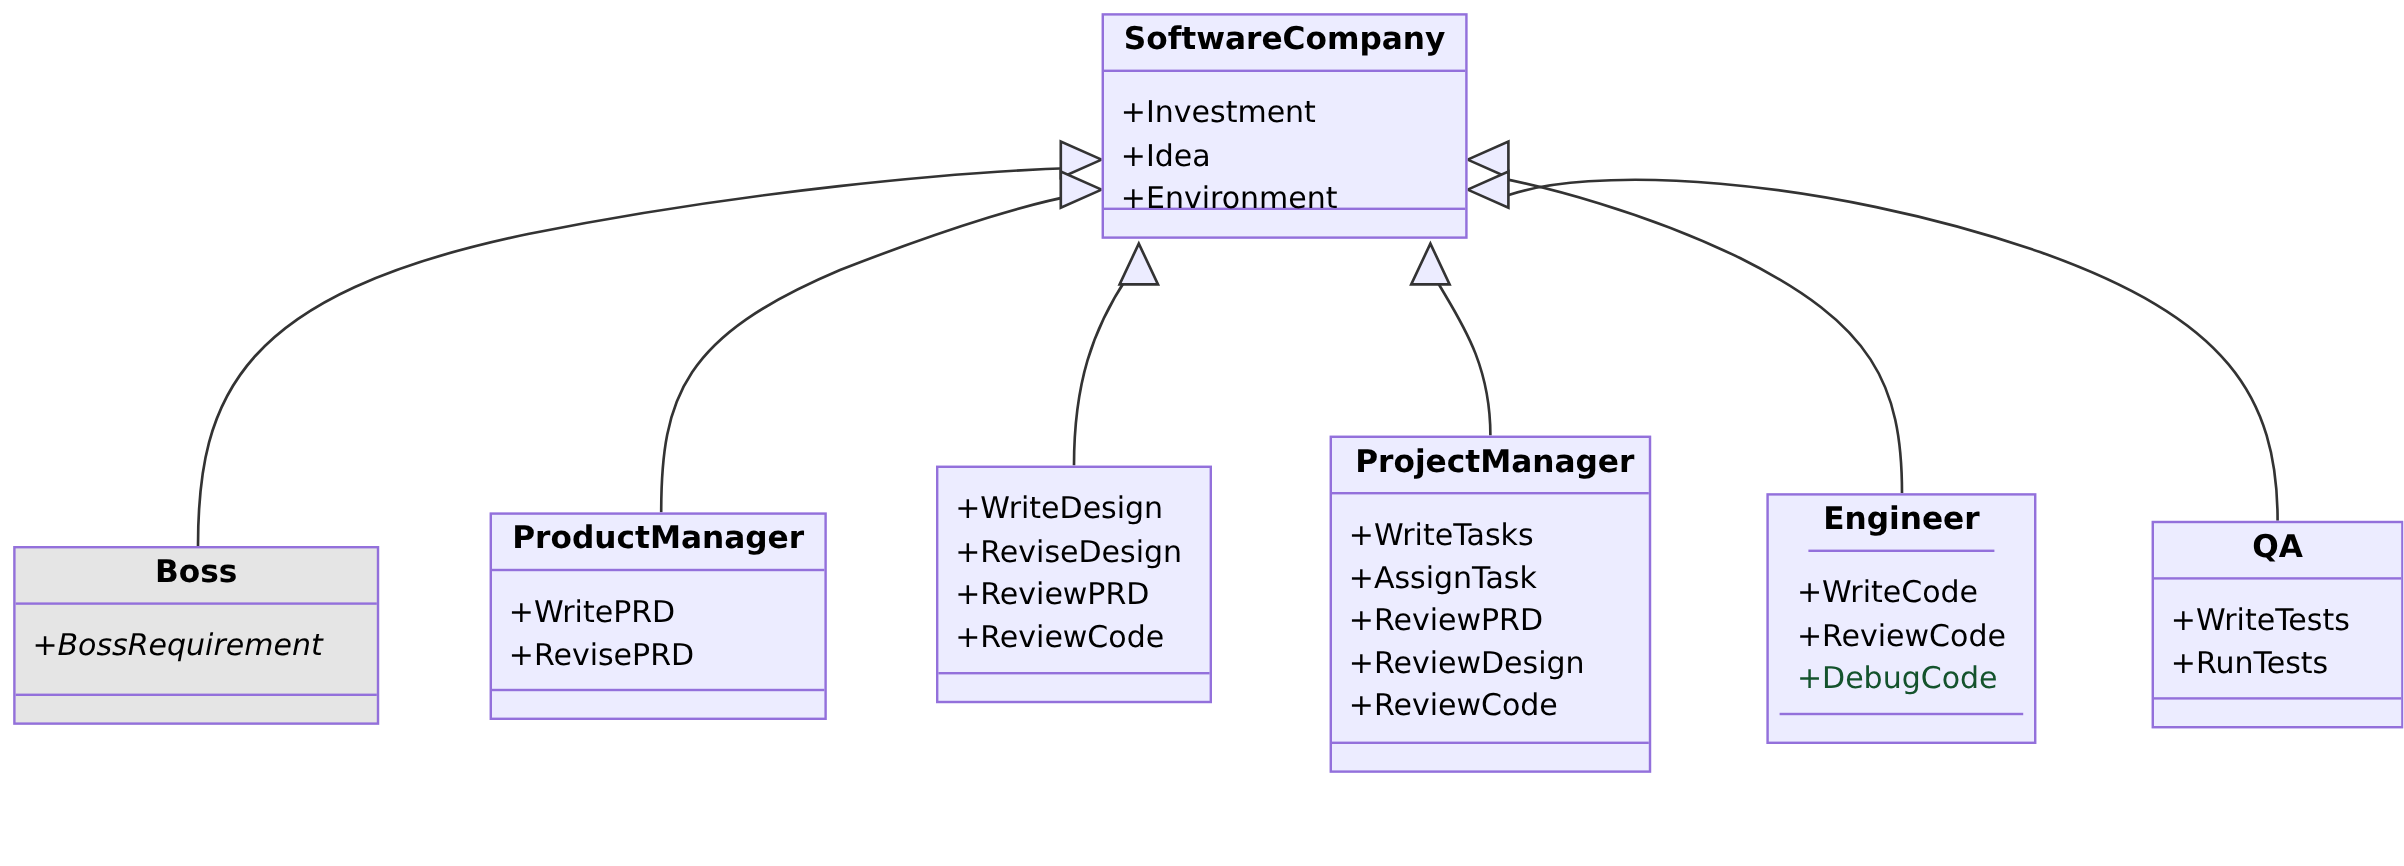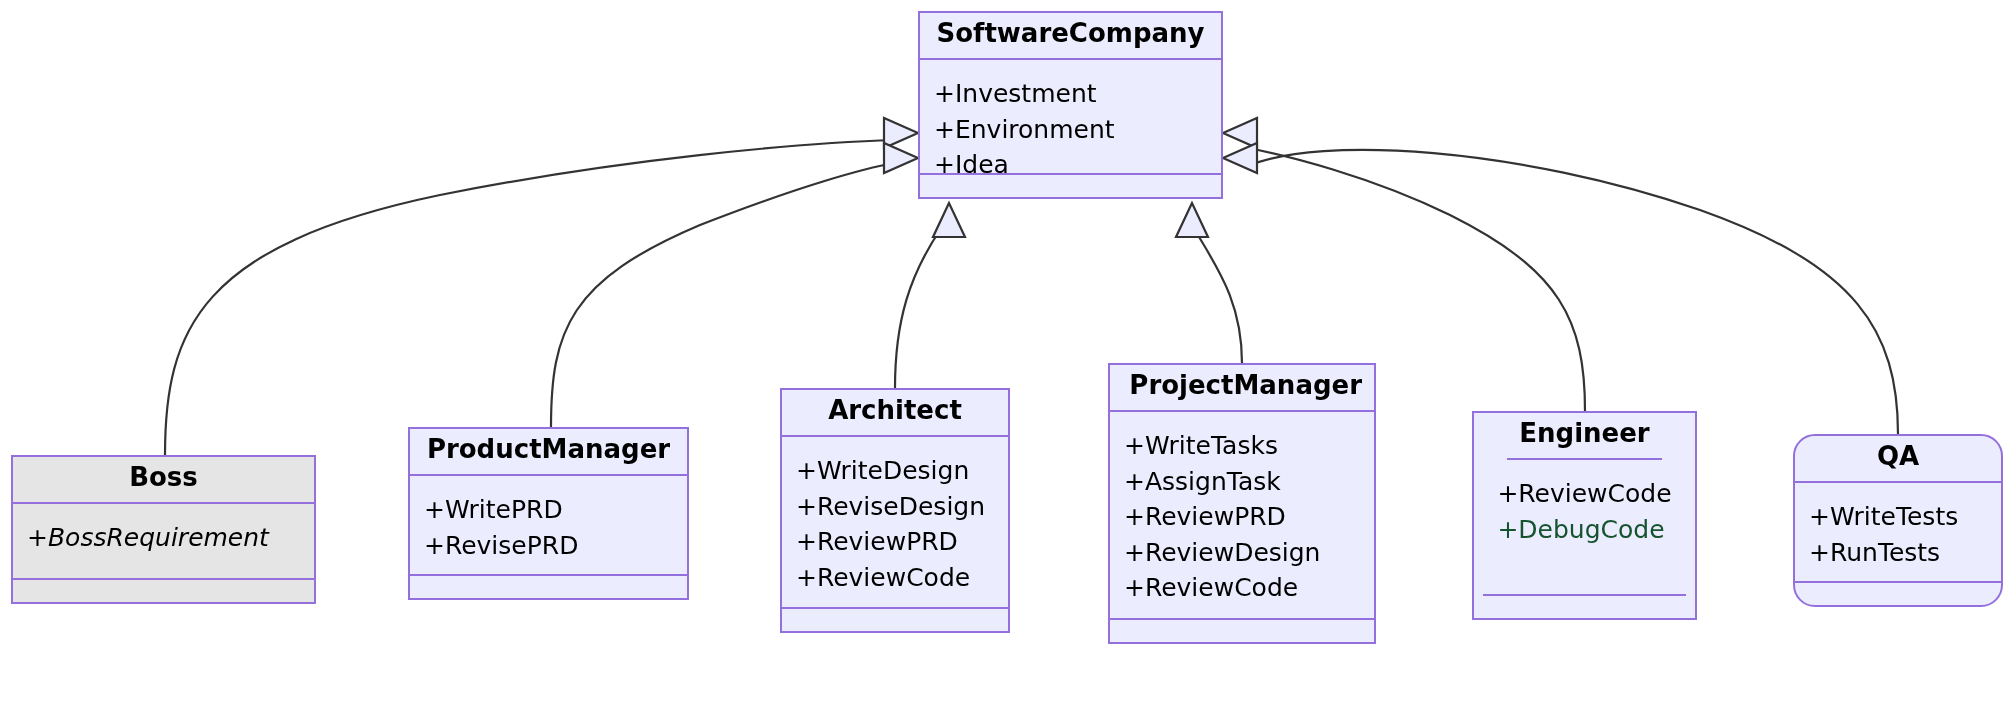--- a/index.html
+++ b/index.html
@@ -80,42 +80,41 @@
         <polygon points="1223,133 1257,118 1257,148" fill="#ECECFF" stroke="#333333" stroke-width="2.2" stroke-linejoin="miter"></polygon>
         <polygon points="1223,158 1257,143 1257,173" fill="#ECECFF" stroke="#333333" stroke-width="2.2" stroke-linejoin="miter"></polygon>
       </g>
   </svg>
 
   <div id="nodes-layer">
       <div class="uml-class" style="left: 918px; top: 11px; width: 305px; background: rgb(236, 236, 255); border-color: rgb(147, 112, 219);">
         <div class="class-title" style="border-bottom-color: rgb(147, 112, 219); color: rgb(0, 0, 0); height: 47px;">SoftwareCompany</div>
         <div class="class-members" style="border-bottom-color: rgb(147, 112, 219); height: 115px;">
           <div class="member-line" style="color: rgb(0, 0, 0);">+Investment</div>
+          <div class="member-line" style="color: rgb(0, 0, 0);">+Idea</div>
           <div class="member-line" style="color: rgb(0, 0, 0);">+Environment</div>
-          <div class="member-line" style="color: rgb(0, 0, 0);">+Idea</div>
         </div>
         <div class="class-methods-empty"></div>
       </div>
       <div class="uml-class" style="left: 11px; top: 455px; width: 305px; background: #e5e5e5; border-color: rgb(147, 112, 219);">
         <div class="class-title" style="border-bottom-color: rgb(147, 112, 219); color: rgb(0, 0, 0); height: 47px;">Boss</div>
         <div class="class-members" style="border-bottom-color: rgb(147, 112, 219); height: 76px; font-style: italic;">
           <div class="member-line" style="color: rgb(0, 0, 0);">+BossRequirement</div>
         </div>
         <div class="class-methods-empty"></div>
       </div>
       <div class="uml-class" style="left: 408px; top: 427px; width: 281px; background: rgb(236, 236, 255); border-color: rgb(147, 112, 219);">
         <div class="class-title" style="border-bottom-color: rgb(147, 112, 219); color: rgb(0, 0, 0); height: 47px;">ProductManager</div>
         <div class="class-members" style="border-bottom-color: rgb(147, 112, 219); height: 100px;">
           <div class="member-line" style="color: rgb(0, 0, 0);">+WritePRD</div>
           <div class="member-line" style="color: rgb(0, 0, 0);">+RevisePRD</div>
         </div>
         <div class="class-methods-empty"></div>
       </div>
       <div class="uml-class" style="left: 780px; top: 388px; width: 230px; background: rgb(236, 236, 255); border-color: rgb(147, 112, 219);">
-        <div class="class-title" style="border-bottom-color: rgb(147, 112, 219); color: rgb(0, 0, 0); height: 47px;">Architect</div>
         <div class="class-members" style="border-bottom-color: rgb(147, 112, 219); height: 172px;">
           <div class="member-line" style="color: rgb(0, 0, 0);">+WriteDesign</div>
           <div class="member-line" style="color: rgb(0, 0, 0);">+ReviseDesign</div>
           <div class="member-line" style="color: rgb(0, 0, 0);">+ReviewPRD</div>
           <div class="member-line" style="color: rgb(0, 0, 0);">+ReviewCode</div>
         </div>
         <div class="class-methods-empty"></div>
       </div>
       <div class="uml-class" style="left: 1108px; top: 363px; width: 268px; background: rgb(236, 236, 255); border-color: rgb(147, 112, 219);">
         <div class="class-title" style="border-bottom-color: rgb(147, 112, 219); color: rgb(0, 0, 0); height: 47px; text-align: right;">ProjectManager</div>
@@ -124,26 +123,27 @@
           <div class="member-line" style="color: rgb(0, 0, 0);">+AssignTask</div>
           <div class="member-line" style="color: rgb(0, 0, 0);">+ReviewPRD</div>
           <div class="member-line" style="color: rgb(0, 0, 0);">+ReviewDesign</div>
           <div class="member-line" style="color: rgb(0, 0, 0);">+ReviewCode</div>
         </div>
         <div class="class-methods-empty"></div>
       </div>
       <div class="uml-class" style="left: 1472px; top: 411px; width: 225px; background: rgb(236, 236, 255); border-color: rgb(147, 112, 219); align-items: center;">
         <div class="class-title" style="border-bottom-color: rgb(147, 112, 219); color: rgb(0, 0, 0); height: 47px;">Engineer</div>
         <div class="class-members" style="border-bottom-color: rgb(147, 112, 219); height: 136px;">
+          <div class="member-line" style="color: rgb(0, 0, 0);">+WriteCode</div>
           <div class="member-line" style="color: rgb(0, 0, 0);">+ReviewCode</div>
           <div class="member-line" style="color: #14532d;">+DebugCode</div>
         </div>
         <div class="class-methods-empty"></div>
       </div>
-      <div class="uml-class" style="left: 1793px; top: 434px; width: 210px; background: rgb(236, 236, 255); border-color: rgb(147, 112, 219); border-radius: 22px;">
+      <div class="uml-class" style="left: 1793px; top: 434px; width: 210px; background: rgb(236, 236, 255); border-color: rgb(147, 112, 219);">
         <div class="class-title" style="border-bottom-color: rgb(147, 112, 219); color: rgb(0, 0, 0); height: 47px;">QA</div>
         <div class="class-members" style="border-bottom-color: rgb(147, 112, 219); height: 100px;">
           <div class="member-line" style="color: rgb(0, 0, 0);">+WriteTests</div>
           <div class="member-line" style="color: rgb(0, 0, 0);">+RunTests</div>
         </div>
         <div class="class-methods-empty"></div>
       </div>
     </div>
 
 </div>

